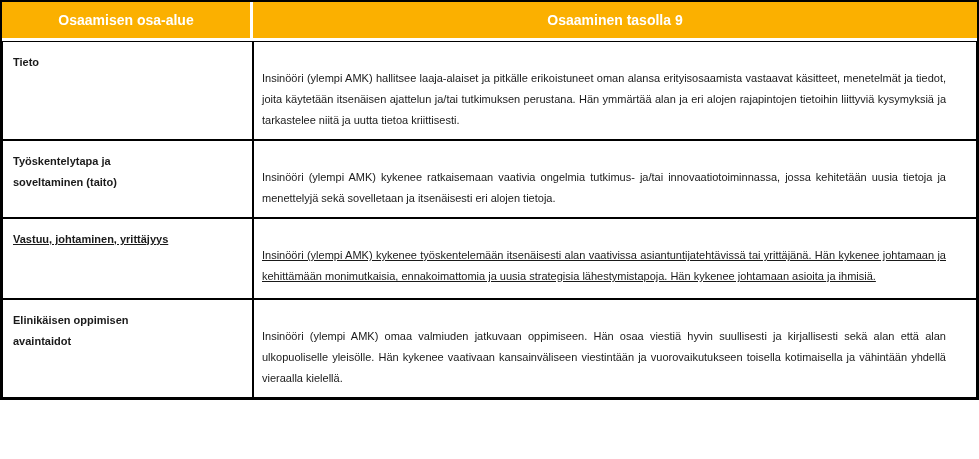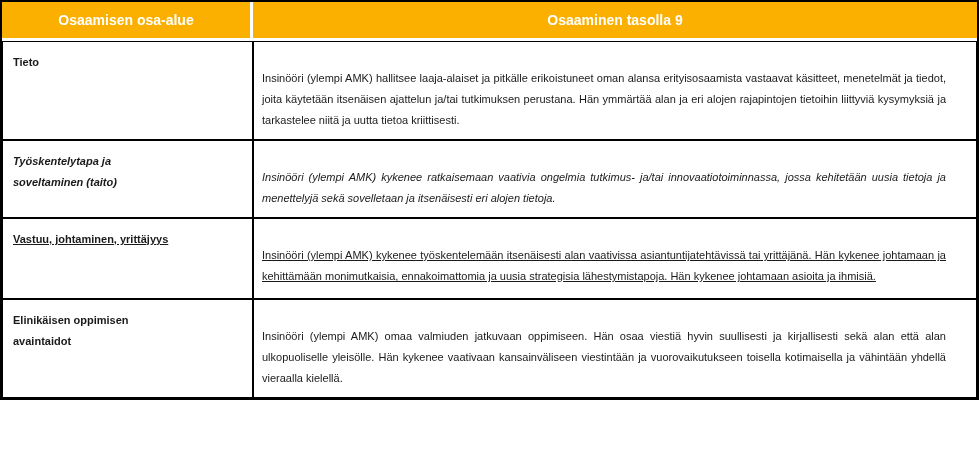--- a/index.html
+++ b/index.html
@@ -47,21 +47,21 @@
   td.cell-area {
     font-weight: bold;
     padding: 10px 14px 8px 10px;
     white-space: pre-line;
   }
   td.cell-desc {
     padding: 26px 30px 8px 8px;
     text-align: justify;
   }
   tbody tr:nth-child(1) td { height: 97px; }
-  tbody tr:nth-child(2) td { height: 73px; font-style: italic; }
+  tbody tr:nth-child(2) td { height: 73px; }
   tbody tr:nth-child(3) td { height: 81px; text-decoration: underline; }
   tbody tr:nth-child(4) td { height: 75px; }
   tbody tr:nth-child(5) td { height: 76px; }
 </style>
 </head>
 <body>
 
 <table class="competence-table">
   <thead>
     <tr>

